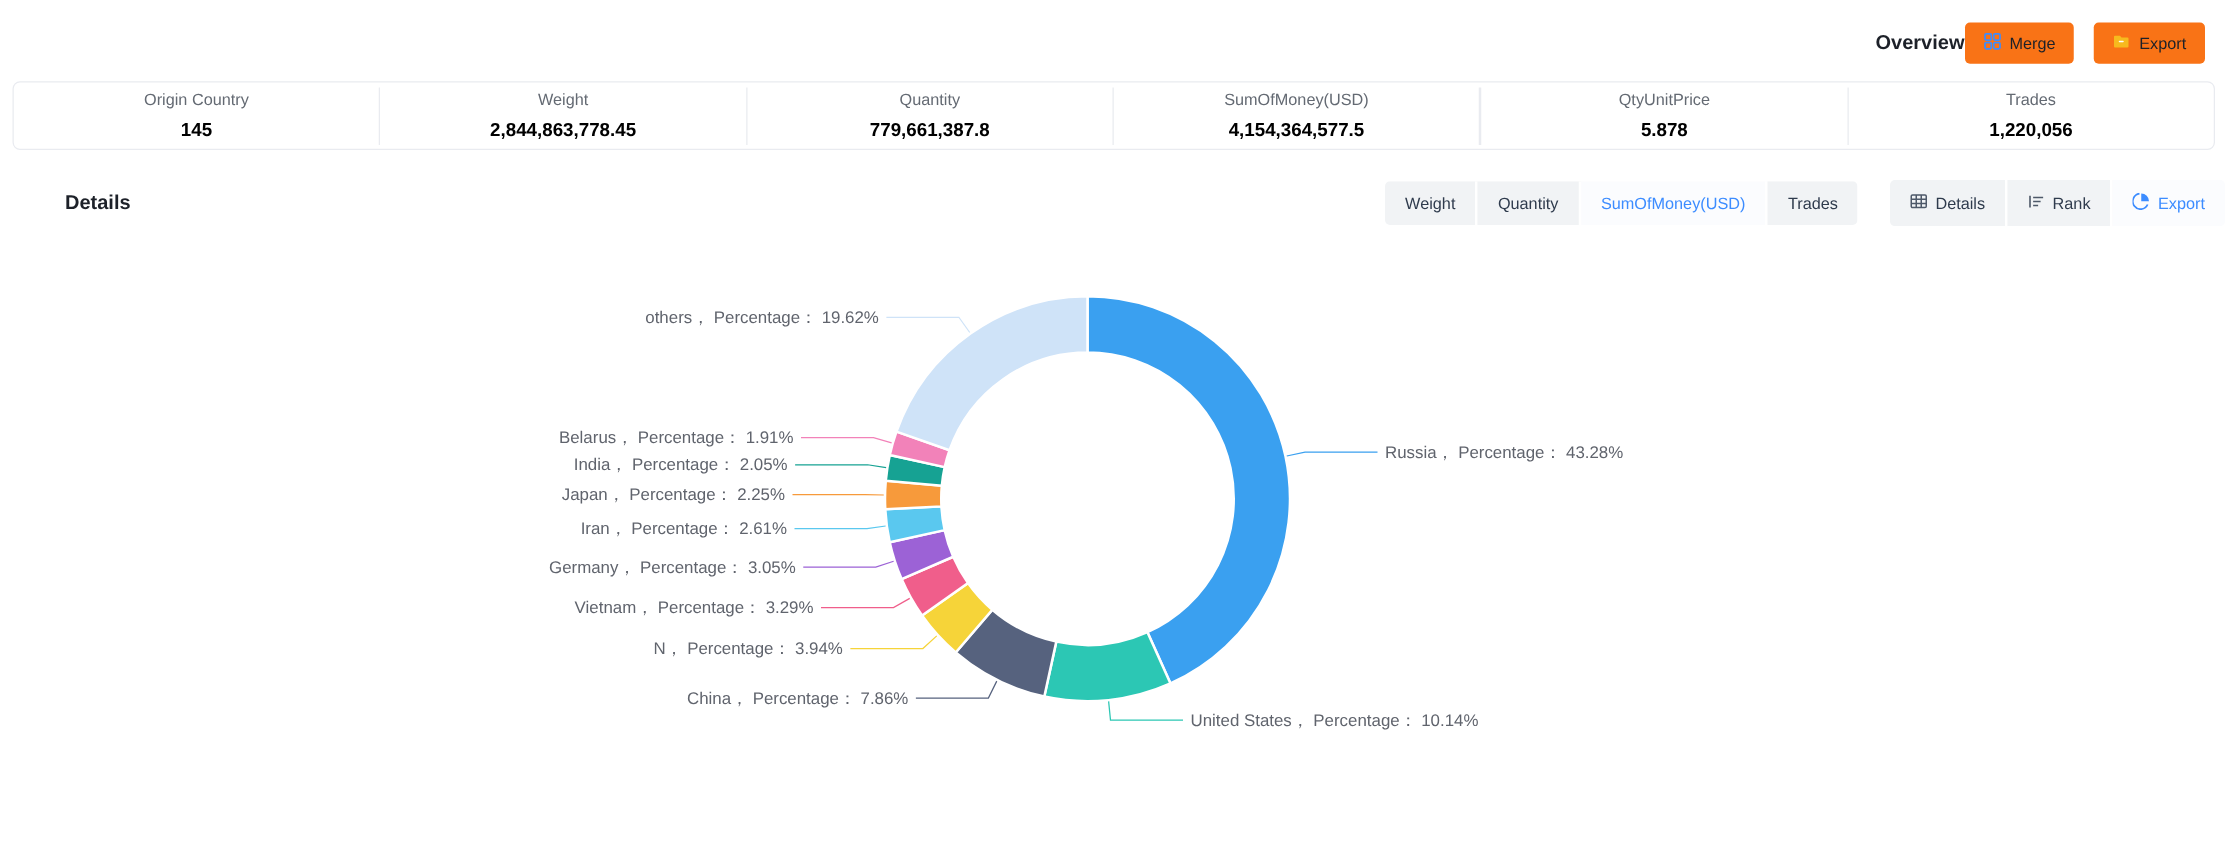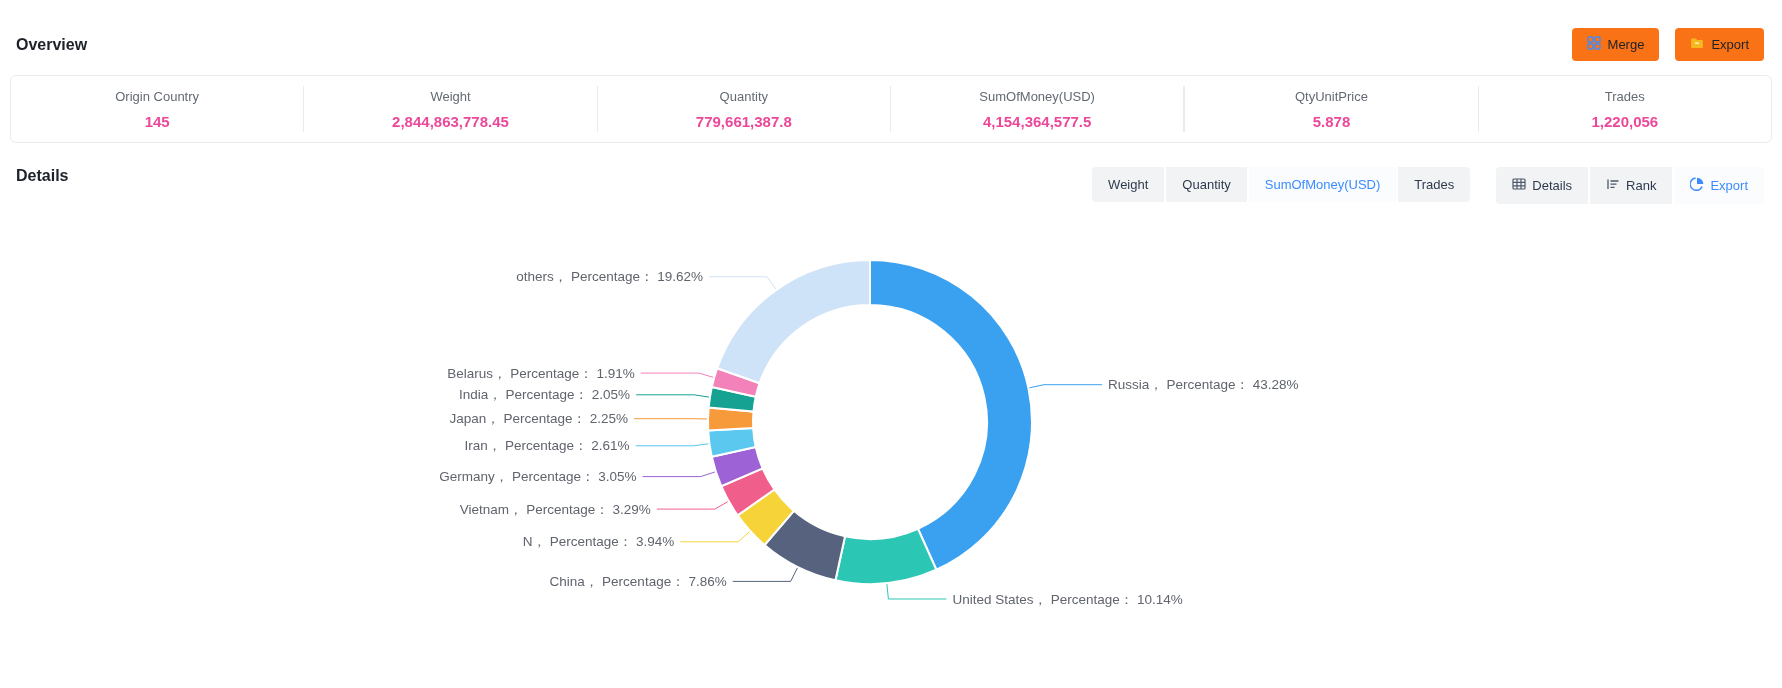--- a/index.html
+++ b/index.html
@@ -4,42 +4,42 @@
 <style>
   * { box-sizing: border-box; margin: 0; padding: 0; }
   html,body { width: 1782px; height: 688px; }
   body {
     font-family: "Liberation Sans", sans-serif;
     background: #ffffff;
     color: #1d2129;
     overflow: hidden;
   }
   .header {
-    display: flex; justify-content: space-between; align-items: center;
-    padding: 28px 18px 10px 16px;
+    display: flex; justify-content: flex-end; align-items: center;
+    padding: 18px 18px 10px 16px;
   }
   .page-title { font-size: 16px; font-weight: bold; color: #1d2129; }
   .hdr-buttons { display: flex; gap: 16px; }
   .btn {
     display: inline-flex; align-items: center; gap: 7px;
     background: #f97316; border: none; border-radius: 4px;
     padding: 8px 15px; font-size: 13px; color: #1d2129; cursor: pointer;
   }
   .stats-card {
     margin: 4px 10px 0 10px;
     border: 1px solid #e9ebf0; border-radius: 6px;
-    display: flex; align-items: center; height: 68px; background: #fff;
+    display: flex; align-items: center; height: 55px; background: #fff;
   }
   .stat { flex: 1; text-align: center; }
   .stat-label { font-size: 13px; color: #646a73; margin-bottom: 9px; }
-  .stat-value { font-size: 15px; font-weight: bold; color: #ec4899; }
+  .stat-value { font-size: 15px; font-weight: bold; color: #000000; }
   .stat-divider { width: 1px; height: 46px; background: #e9ebf0; }
   .details-row {
-    display: flex; align-items: flex-start;
-    padding: 0 18px 0 16px; margin-top: 24px;
+    display: flex; align-items: center;
+    padding: 0 2px 0 16px; margin-top: 24px; margin-left: 36px;
   }
   .details-title { font-size: 16px; font-weight: bold; flex: 1; }
   .seg-group { display: flex; border-radius: 4px; overflow: hidden; }
   .seg {
     background: #f1f3f5; padding: 10px 16px; font-size: 13px;
     color: #2f3b4d; cursor: pointer; border-right: 2px solid #ffffff;
     display: inline-flex; align-items: center; gap: 6px; white-space: nowrap;
   }
   .seg:last-child { border-right: none; }
   .seg.active { color: #3c8cff; background: #fbfcfe; }

